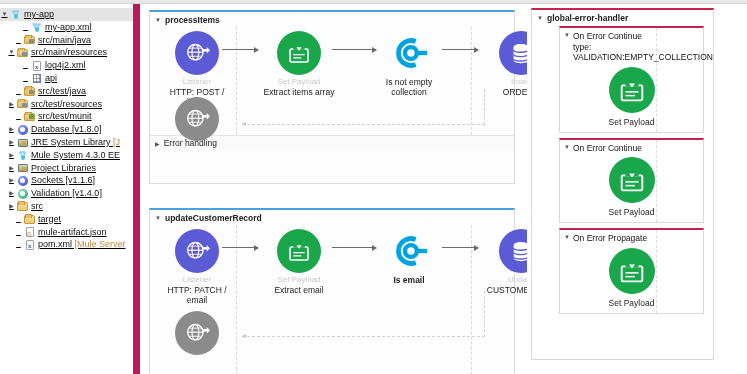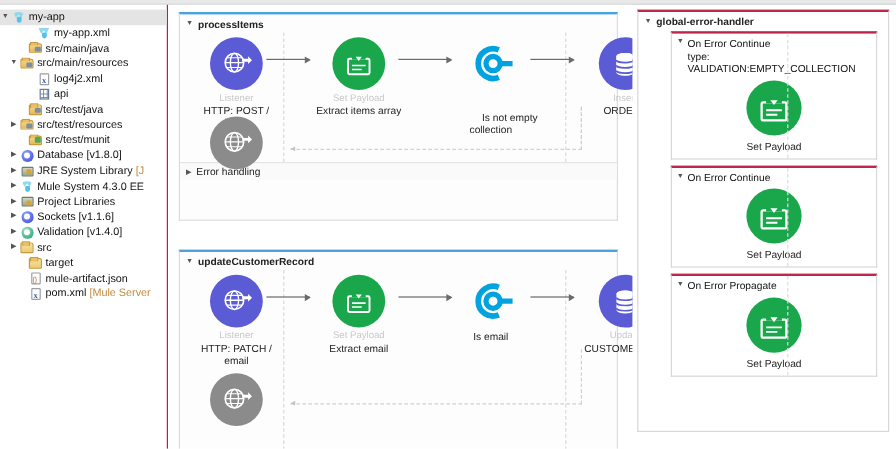--- a/index.html
+++ b/index.html
@@ -13,22 +13,23 @@
 
   
   .top-strip {
     position:absolute; left:0; top:0; width:747px; height:4px;
     background:#e8e8e8; border-bottom:1px solid #d5d5d5;
   }
 
   
   .sidebar {
     position:absolute; left:0; top:4px; width:140px; height:370px;
-    background:#ffffff; border-right:1px solid #be185d;
+    background:#ffffff; border-right:7px solid #be185d;
     overflow:hidden;
+    text-decoration:underline;
   }
   .tree { padding-top:4px; }
   .row {
     display:flex; align-items:center; height:12.8px;
     font-size:9px; color:#111; white-space:nowrap; line-height:12.8px;
   }
   .row.selected { background:#e4e4e4; }
   .arrow {
     width:9px; flex:0 0 9px; text-align:center;
     font-size:6px; color:#555; line-height:12.8px;
@@ -178,21 +179,21 @@
     position:absolute; width:0;height:0;
     border-right:4px solid #c4c4c4;
     border-top:2.5px solid transparent; border-bottom:2.5px solid transparent;
   }
 
   
   .bubble svg { width:26px; height:26px; display:block; }
 
   
   .gpanel {
-    position:absolute; left:531px; top:8px; width:210px; height:352px;
+    position:absolute; left:531px; top:8px; width:183px; height:352px;
     background:#ffffff; border:1px solid #d8d8d8; border-top:2px solid #c0264a;
   }
   .gpanel-title {
     display:flex; align-items:center; height:16px; padding-left:5px;
     font-size:8.5px; color:#222; font-weight:bold;
   }
   .gpanel-title .tw { font-size:6px; color:#555; margin-right:4px; }
   .ehblock {
     margin:0 9px 5px 27px; border:1px solid #d8d8d8; border-top:2px solid #c0264a;
     background:#fff; position:relative;
@@ -418,21 +419,21 @@
 
         <div class="node" style="left:220px;top:4px;">
           <div class="bubble novis">
             <svg viewBox="0 0 44 44" style="width:42px;height:42px;" aria-hidden="true">
               <path d="M29 10 A13 13 0 1 0 29 34" fill="none" stroke="#00a3e0" stroke-width="5" stroke-linecap="butt"></path>
               <circle cx="24" cy="22" r="6.2" fill="none" stroke="#00a3e0" stroke-width="4.6"></circle>
               <line x1="29" y1="22" x2="41" y2="22" stroke="#00a3e0" stroke-width="4.6"></line>
             </svg>
           </div>
           <div class="cap-dim" style="height:0;"></div>
-          <div class="cap" style="margin-top:18px;text-align:right;">Is not empty</div>
+          <div class="cap" style="margin-top:2px;">Is not empty</div>
           <div class="cap">collection</div>
         </div>
         <div class="arrw" style="left:292px;width:36px;"></div>
 
         <div class="node" style="left:288px;top:4px;left:292px;margin-left:40px;">
           <div class="bubble purple">
             <svg viewBox="0 0 32 32" aria-hidden="true">
               <ellipse cx="16" cy="8.5" rx="9" ry="3.4" fill="#fff"></ellipse>
               <path d="M7 8.5 v4.6 a9 3.4 0 0 0 18 0 V8.5" fill="#fff"></path>
               <path d="M7 14.5 v4.6 a9 3.4 0 0 0 18 0 V14.5" fill="#fff"></path>
@@ -512,21 +513,21 @@
               <path d="M16 3 l0 6 3.2 0 -3.2 4.3 -3.2 -4.3 3.2 0 z" fill="#fff"></path>
               <line x1="9" y1="18" x2="23" y2="18" stroke="#fff" stroke-width="1.6"></line>
               <line x1="9" y1="22" x2="19" y2="22" stroke="#fff" stroke-width="1.6"></line>
             </svg>
           </div>
           <div class="cap-dim">Set Payload</div>
           <div class="cap">Extract email</div>
         </div>
         <div class="arrw" style="left:182px;width:44px;"></div>
 
-        <div class="node" style="left:220px;top:4px;">
+        <div class="node" style="left:220px;top:4px;font-weight:bold;">
           <div class="bubble novis">
             <svg viewBox="0 0 44 44" style="width:42px;height:42px;" aria-hidden="true">
               <path d="M29 10 A13 13 0 1 0 29 34" fill="none" stroke="#00a3e0" stroke-width="5"></path>
               <circle cx="24" cy="22" r="6.2" fill="none" stroke="#00a3e0" stroke-width="4.6"></circle>
               <line x1="29" y1="22" x2="41" y2="22" stroke="#00a3e0" stroke-width="4.6"></line>
             </svg>
           </div>
           <div class="cap-dim" style="height:0;"></div>
           <div class="cap" style="margin-top:2px;">Is email</div>
         </div>

